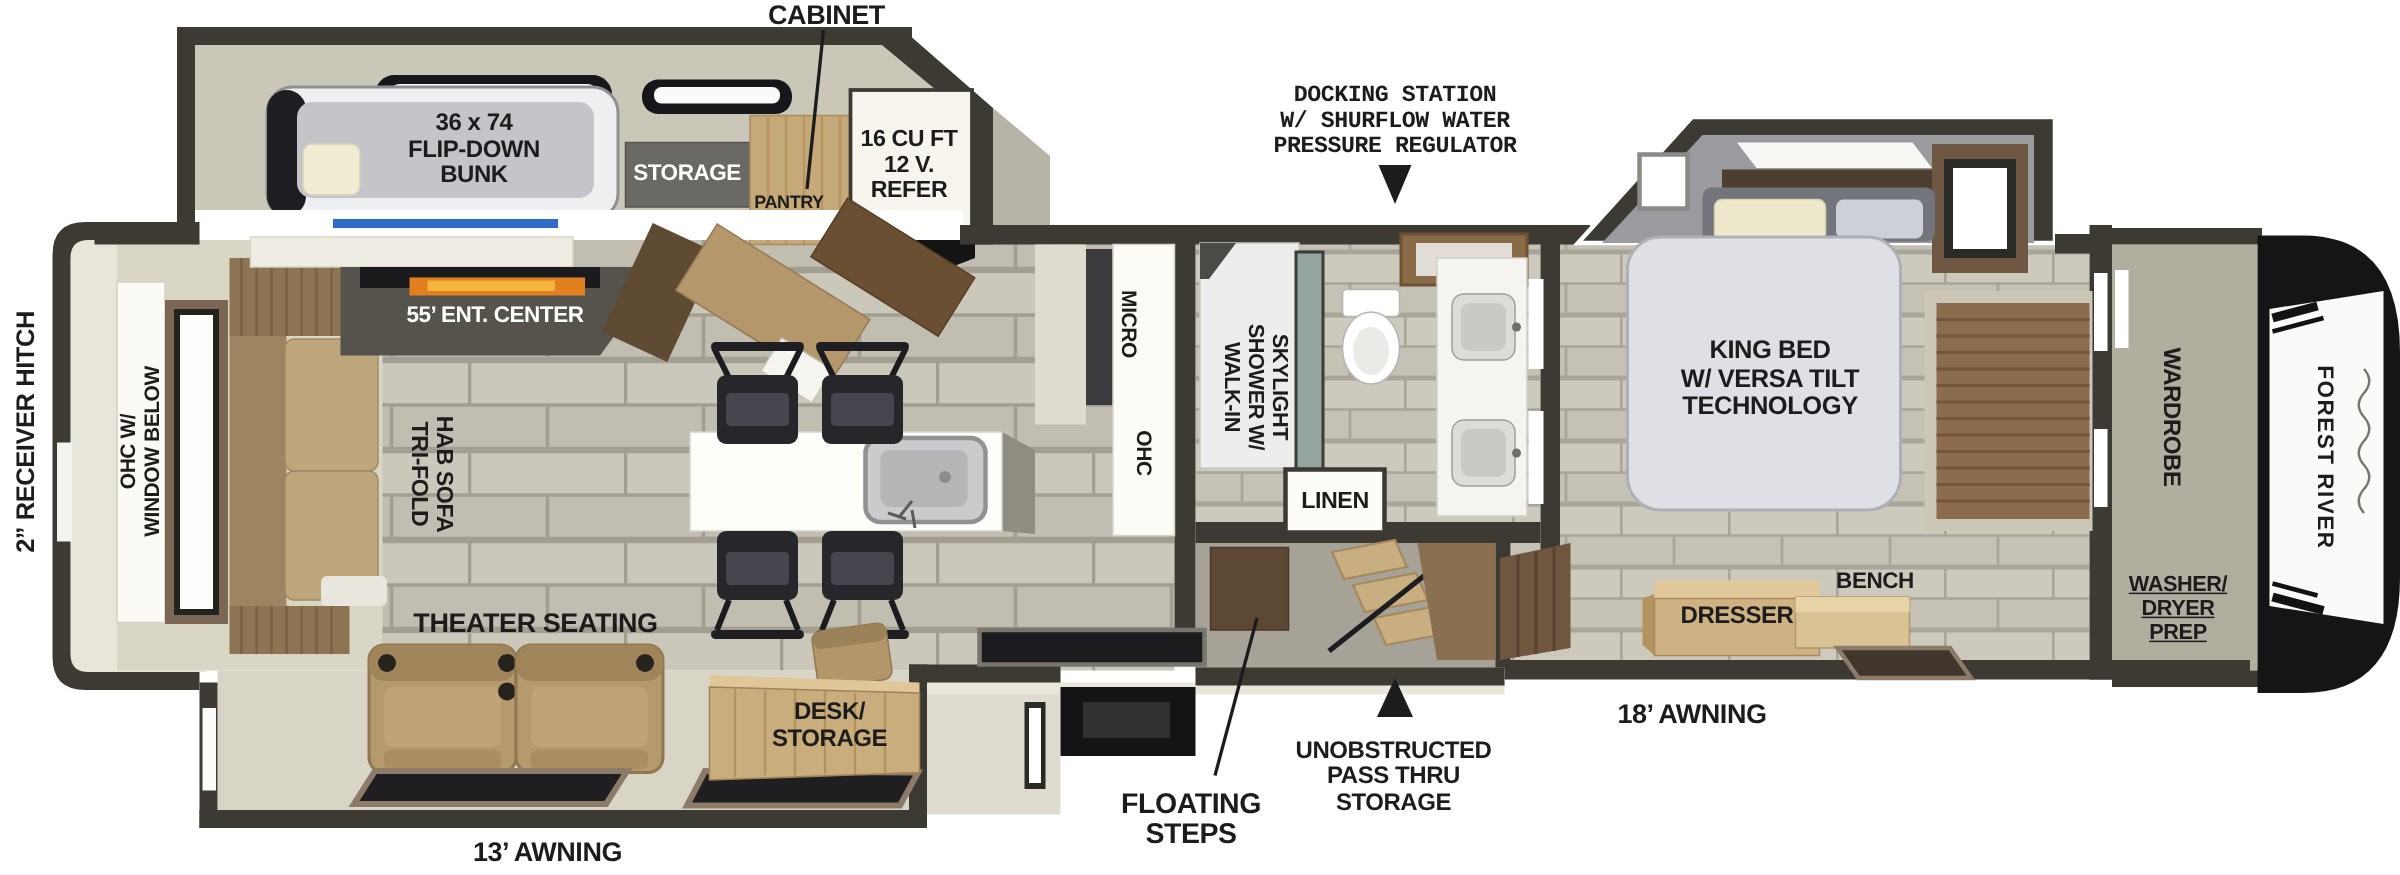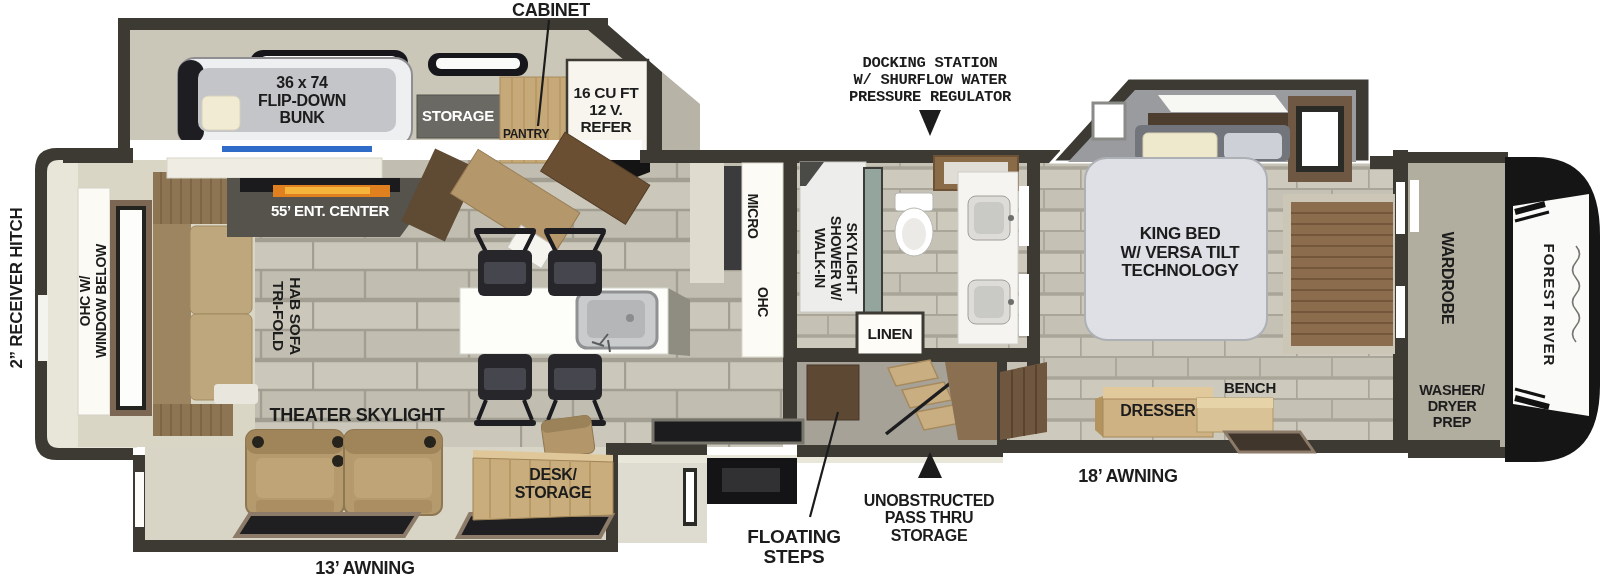--- a/index.html
+++ b/index.html
@@ -319,42 +319,42 @@
 
   <g>
     <line x1="549" y1="20" x2="538" y2="126" stroke="#1c1c1c" stroke-width="2.2"></line>
     <line x1="810" y1="517" x2="838" y2="412" stroke="#1c1c1c" stroke-width="2.2"></line>
     <polygon points="919,110 941,110 930,136" fill="#1c1c1c"></polygon>
     <polygon points="930,452 918,478 942,478" fill="#1c1c1c"></polygon>
   </g>
 </svg>
 
 <div class="lbl" style="left:551px; top:11px; font-size:18px;">CABINET</div>
-<div class="lbl" style="left:302px; top:100px; font-size:16px;">36 x 74
+<div class="lbl" style="left:316px; top:100px; font-size:16px;">36 x 74
 FLIP-DOWN
 BUNK</div>
 <div class="lbl white" style="left:458px; top:116px; font-size:15px;">STORAGE</div>
 <div class="lbl" style="left:526px; top:135px; font-size:12px;">PANTRY</div>
 <div class="lbl" style="left:606px; top:110px; font-size:15.5px;">16 CU FT
 12 V.
 REFER</div>
 <div class="lbl" style="left:930px; top:81px; font-size:15.5px;font-family:Liberation Mono, monospace;">DOCKING STATION
 W/ SHURFLOW WATER
 PRESSURE REGULATOR</div>
 <div class="lbl white" style="left:330px; top:211px; font-size:15px;">55’ ENT. CENTER</div>
 <div class="lbl" style="left:890px; top:334px; font-size:15.5px;">LINEN</div>
 <div class="lbl" style="left:1180px; top:253px; font-size:17px;">KING BED
 W/ VERSA TILT
 TECHNOLOGY</div>
 <div class="lbl" style="left:1250px; top:388px; font-size:15px;">BENCH</div>
 <div class="lbl" style="left:1158px; top:411px; font-size:16px;">DRESSER</div>
-<div class="lbl" style="left:1452px; top:407px; font-size:14.5px;">WASHER/
+<div class="lbl" style="left:1452px; top:407px; font-size:14.5px;text-decoration:underline;">WASHER/
 DRYER
 PREP</div>
-<div class="lbl" style="left:357px; top:416px; font-size:18px;">THEATER SKYLIGHT</div>
+<div class="lbl" style="left:357px; top:416px; font-size:18px;">THEATER SEATING</div>
 <div class="lbl" style="left:553px; top:484px; font-size:16px;">DESK/
 STORAGE</div>
 <div class="lbl" style="left:365px; top:569px; font-size:18px;">13’ AWNING</div>
 <div class="lbl" style="left:1128px; top:477px; font-size:18px;">18’ AWNING</div>
 <div class="lbl" style="left:794px; top:547px; font-size:19px; line-height:1.05;">FLOATING
 STEPS</div>
 <div class="lbl" style="left:929px; top:518px; font-size:16px; line-height:1.08;">UNOBSTRUCTED
 PASS THRU
 STORAGE</div>
 

